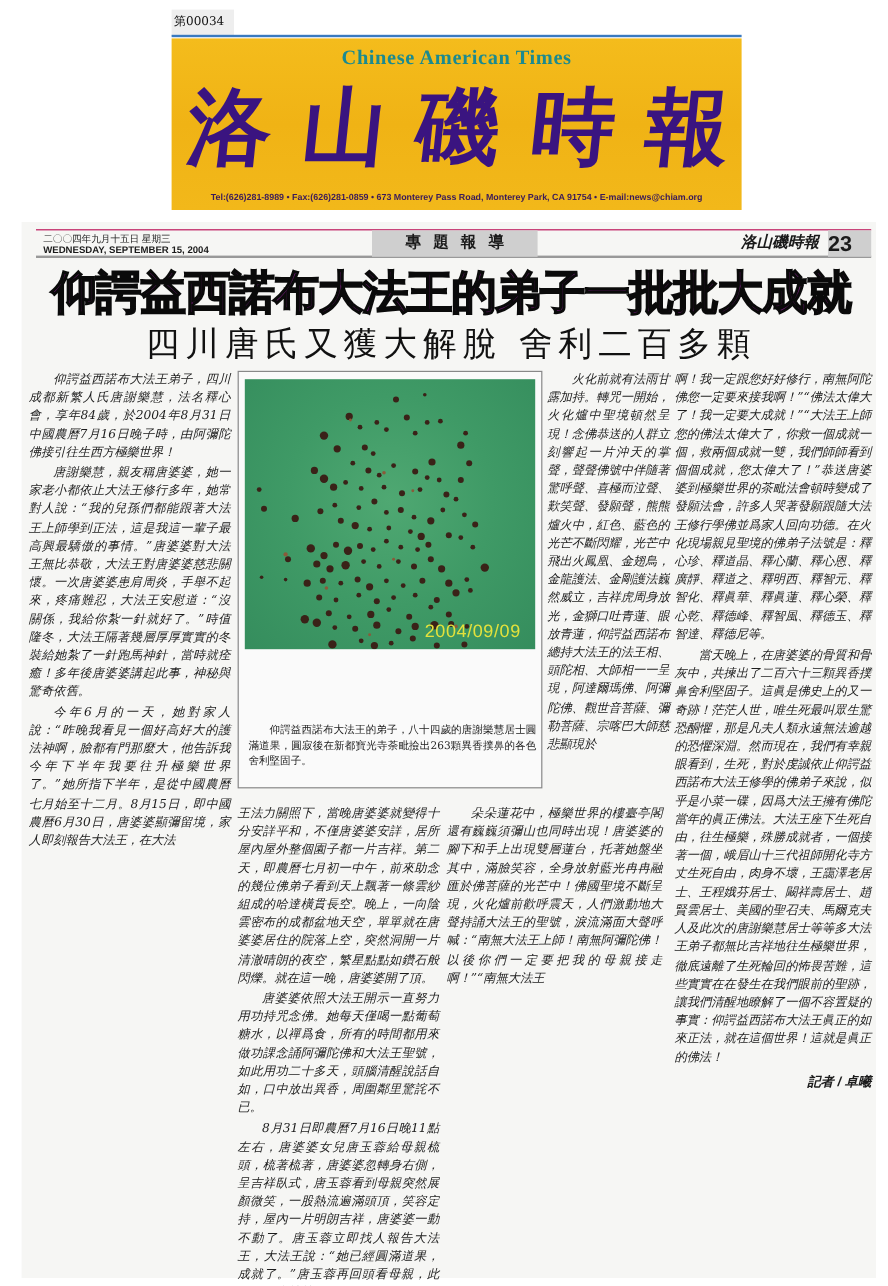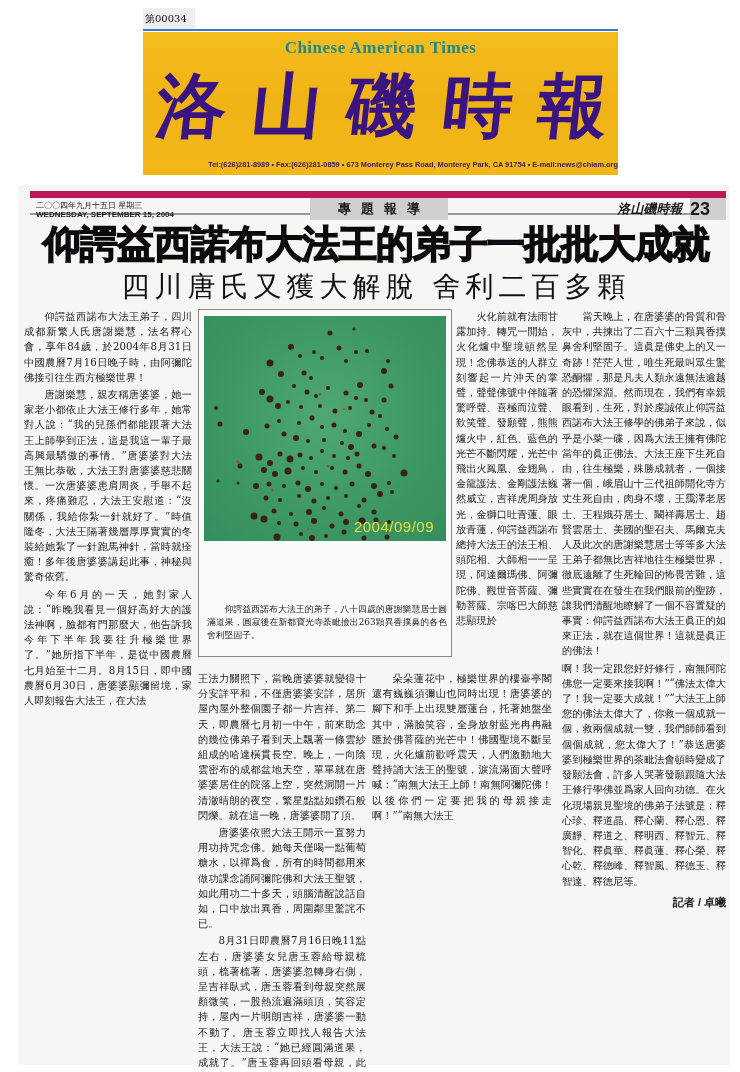--- a/index.html
+++ b/index.html
@@ -20,32 +20,32 @@
     position: absolute; left: 0; right: 0; top: 6px; text-align: center;
     font-family: "Liberation Serif", serif; font-weight: bold; font-size: 17px; color: #1b8a8f;
     letter-spacing: 0.5px;
   }
   .masthead-cn {
     position: absolute; left: 14px; right: 10px; top: 34px; display: flex; justify-content: space-between;
     font-family: "DejaVu Serif", serif; font-weight: bold; font-size: 70px; color: #3a1480; line-height: 80px;
     transform: skewX(-6deg);
   }
   .masthead-contact {
-    position: absolute; left: 0; right: 0; bottom: 6px; text-align: right;
+    position: absolute; left: 0; right: 0; bottom: 6px; text-align: center;
     font-family: "Liberation Sans", sans-serif; font-size: 7.4px; color: #3a1a5a; font-weight: bold;
     white-space: nowrap;
   }
 
   .clip {
     position: absolute; left: 18px; top: 185px; width: 712px; height: 880px;
     background: #f6f6f4;
   }
   .page-header {
     position: absolute; left: 12px; top: 6px; width: 696px; height: 24px;
-    border-top: 7px solid #be185d; border-bottom: 2px solid #999;
+    border-top: 1px solid #be185d; border-bottom: 2px solid #999;
   }
   .hdr-date { position: absolute; left: 6px; top: 3px; font-family: "Liberation Sans", sans-serif; line-height: 9px; }
   .hdr-date .cn { font-size: 8px; }
   .hdr-date .en { font-size: 8px; font-weight: bold; }
   .hdr-section {
     position: absolute; left: 280px; top: 0; width: 138px; height: 22px; background: #cfcfcf;
     font-family: "DejaVu Serif", serif; font-weight: bold; font-size: 13px; line-height: 22px; text-align: center;
     letter-spacing: 10px; padding-left: 10px;
   }
   .hdr-paper {
@@ -61,21 +61,21 @@
     position: absolute; left: 8px; top: 36px; width: 700px; text-align: center;
     font-family: "DejaVu Sans", sans-serif; font-weight: 900; font-size: 38px; line-height: 46px;
     letter-spacing: -1px; color: #701a75; -webkit-text-stroke: 1.4px #0a0a0a;
   }
   .subhead {
     position: absolute; left: 8px; top: 84px; width: 700px; text-align: center;
     font-family: "DejaVu Serif", serif; font-size: 28px; line-height: 36px; letter-spacing: 5px; color: #111;
   }
 
   .col {
-    position: absolute; font-size: 10.2px; line-height: 15.2px; text-align: justify; color: #1c1c1c;
+    position: absolute; font-size: 10.2px; line-height: 15.2px; text-align: justify; color: #1c1c1c; font-style: italic;
   }
   .col p { text-indent: 2em; margin-bottom: 2px; }
   .col1 { left: 6px; top: 124px; width: 168px; }
   .col3 { left: 438px; top: 124px; width: 102px; }
   .col4 { left: 544px; top: 124px; width: 164px; }
   .col2a { left: 180px; top: 486px; width: 168px; }
   .col2b { left: 354px; top: 486px; width: 180px; }
   .col3 p { text-indent: 2em; }
   .byline { text-align: right; font-family: "Liberation Sans", sans-serif; font-size: 11px; margin-top: 6px; font-weight: bold; }
 
@@ -295,22 +295,22 @@
       <div class="photo-date">2004/09/09</div>
     </div>
     <div class="caption">仰諤益西諾布大法王的弟子，八十四歲的唐謝樂慧居士圓滿道果，圓寂後在新都寶光寺荼毗撿出263顆異香撲鼻的各色舍利堅固子。</div>
   </div>
 
   <div class="col col3">
     <p>火化前就有法雨甘露加持。轉咒一開始，火化爐中聖境頓然呈現！念佛恭送的人群立刻響起一片沖天的掌聲，聲聲佛號中伴隨著驚呼聲、喜極而泣聲、歎笑聲、發願聲，熊熊爐火中，紅色、藍色的光芒不斷閃耀，光芒中飛出火鳳凰、金翅鳥，金龍護法、金剛護法巍然威立，吉祥虎周身放光，金獅口吐青蓮、眼放青蓮，仰諤益西諾布總持大法王的法王相、頭陀相、大師相一一呈現，阿達爾瑪佛、阿彌陀佛、觀世音菩薩、彌勒菩薩、宗喀巴大師慈悲顯現於</p>
   </div>
 
   <div class="col col4">
+    <p style="text-indent:0">啊！我一定跟您好好修行，南無阿陀佛您一定要來接我啊！”“佛法太偉大了！我一定要大成就！”“大法王上師您的佛法太偉大了，你救一個成就一個，救兩個成就一雙，我們師師看到個個成就，您太偉大了！”恭送唐婆婆到極樂世界的茶毗法會頓時變成了發願法會，許多人哭著發願跟隨大法王修行學佛並爲家人回向功德。在火化現場親見聖境的佛弟子法號是：釋心珍、釋道晶、釋心蘭、釋心恩、釋廣靜、釋道之、釋明西、釋智元、釋智化、釋眞華、釋眞蓮、釋心榮、釋心乾、釋德峰、釋智風、釋德玉、釋智達、釋德尼等。</p>
     <p>當天晚上，在唐婆婆的骨質和骨灰中，共揀出了二百六十三顆異香撲鼻舍利堅固子。這眞是佛史上的又一奇跡！茫茫人世，唯生死最叫眾生驚恐酮懼，那是凡夫人類永遠無法逾越的恐懼深淵。然而現在，我們有幸親眼看到，生死，對於虔誠依止仰諤益西諾布大法王修學的佛弟子來說，似乎是小菜一碟，因爲大法王擁有佛陀當年的眞正佛法。大法王座下生死自由，往生極樂，殊勝成就者，一個接著一個，峨眉山十三代祖師開化寺方丈生死自由，肉身不壞，王靄澤老居士、王程娥芬居士、闞祥壽居士、趙賢雲居士、美國的聖召夫、馬爾克夫人及此次的唐謝樂慧居士等等多大法王弟子都無比吉祥地往生極樂世界，徹底遠離了生死輪回的怖畏苦難，這些實實在在發生在我們眼前的聖跡，讓我們清醒地瞭解了一個不容置疑的事實：仰諤益西諾布大法王眞正的如來正法，就在這個世界！這就是眞正的佛法！</p>
-    <p style="text-indent:0">啊！我一定跟您好好修行，南無阿陀佛您一定要來接我啊！”“佛法太偉大了！我一定要大成就！”“大法王上師您的佛法太偉大了，你救一個成就一個，救兩個成就一雙，我們師師看到個個成就，您太偉大了！”恭送唐婆婆到極樂世界的茶毗法會頓時變成了發願法會，許多人哭著發願跟隨大法王修行學佛並爲家人回向功德。在火化現場親見聖境的佛弟子法號是：釋心珍、釋道晶、釋心蘭、釋心恩、釋廣靜、釋道之、釋明西、釋智元、釋智化、釋眞華、釋眞蓮、釋心榮、釋心乾、釋德峰、釋智風、釋德玉、釋智達、釋德尼等。</p>
     <div class="byline">記者 / 卓曦</div>
   </div>
 
   <div class="col col2a">
     <p style="text-indent:0">王法力關照下，當晚唐婆婆就變得十分安詳平和，不僅唐婆婆安詳，居所屋內屋外整個園子都一片吉祥。第二天，即農曆七月初一中午，前來助念的幾位佛弟子看到天上飄著一條雲紗組成的哈達橫貫長空。晚上，一向陰雲密布的成都盆地天空，單單就在唐婆婆居住的院落上空，突然洞開一片清澈晴朗的夜空，繁星點點如鑽石般閃爍。就在這一晚，唐婆婆開了頂。</p>
     <p>唐婆婆依照大法王開示一直努力用功持咒念佛。她每天僅喝一點葡萄糖水，以禪爲食，所有的時間都用來做功課念誦阿彌陀佛和大法王聖號，如此用功二十多天，頭腦清醒說話自如，口中放出異香，周圍鄰里驚詫不已。</p>
     <p>8月31日即農曆7月16日晚11點左右，唐婆婆女兒唐玉蓉給母親梳頭，梳著梳著，唐婆婆忽轉身右側，呈吉祥臥式，唐玉蓉看到母親突然展顏微笑，一股熱流遍滿頭頂，笑容定持，屋內一片明朗吉祥，唐婆婆一動不動了。唐玉蓉立即找人報告大法王，大法王說：“她已經圓滿道果，成就了。”唐玉蓉再回頭看母親，此時只見唐婆婆的臉色、膚色都轉成微紅色，正是阿彌陀佛接引往生的殊勝跡象！在場親友及助念者激動不已！</p>
 
   </div>
 

